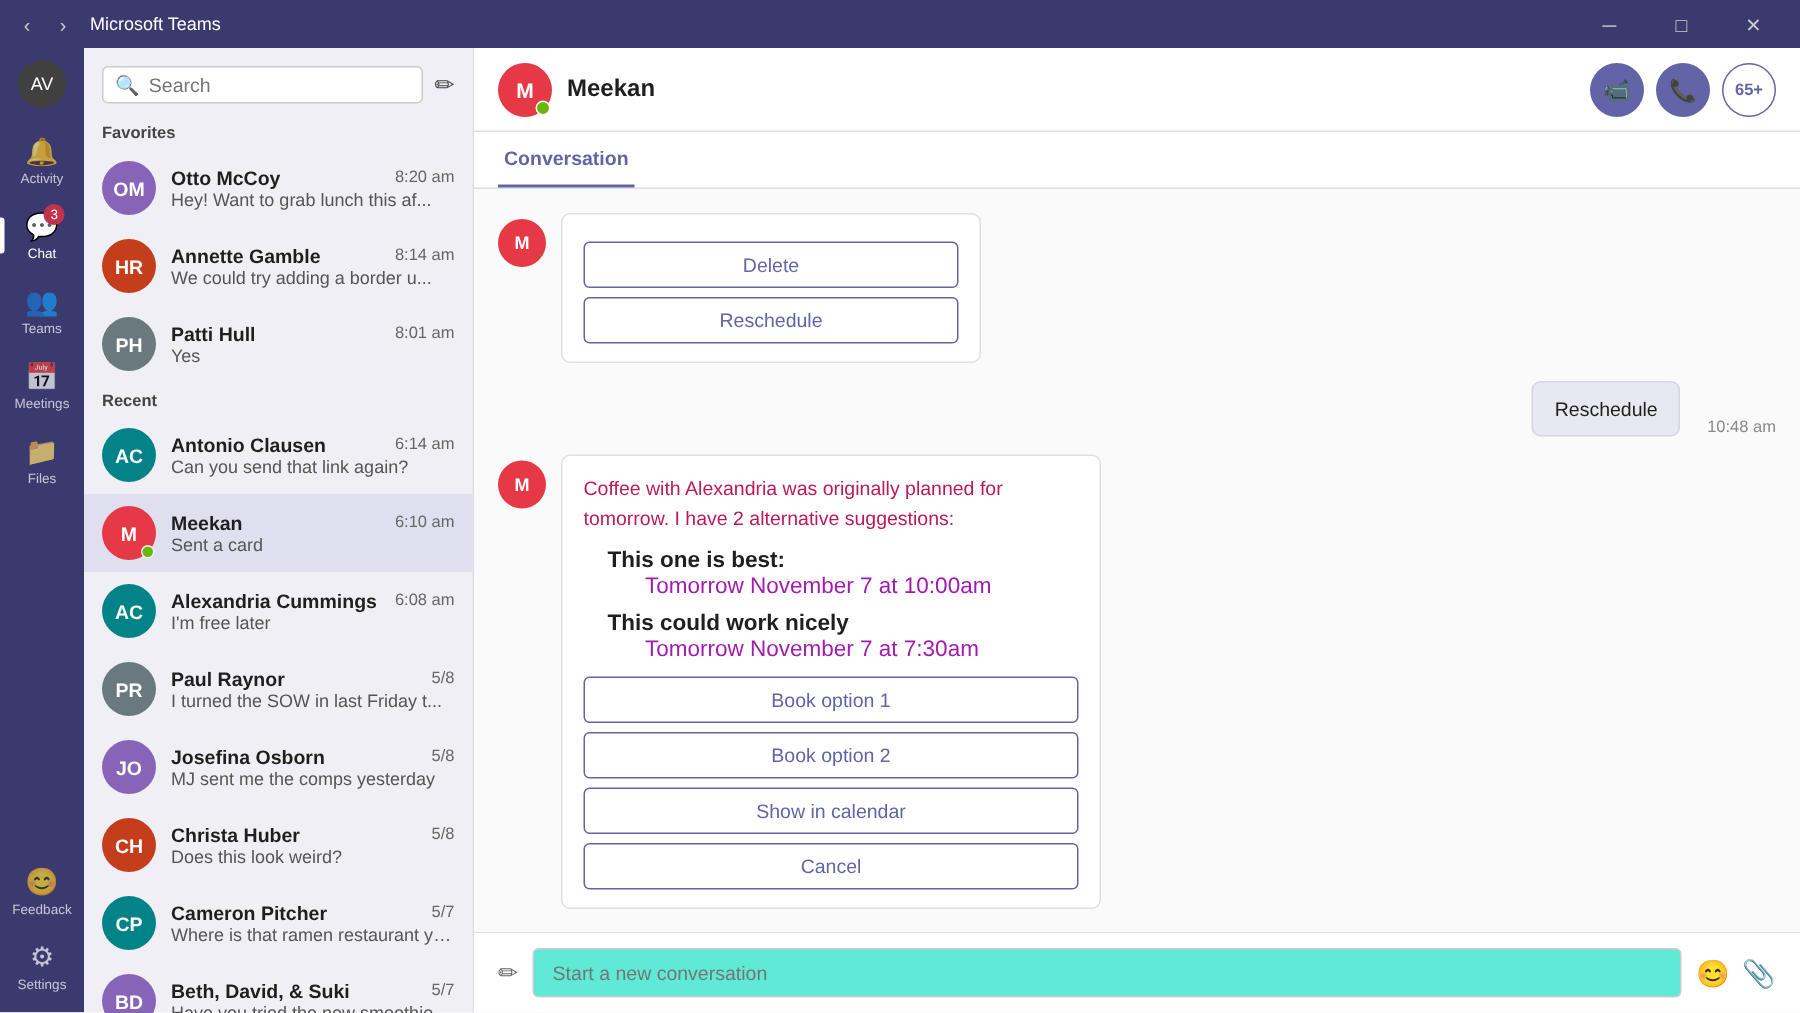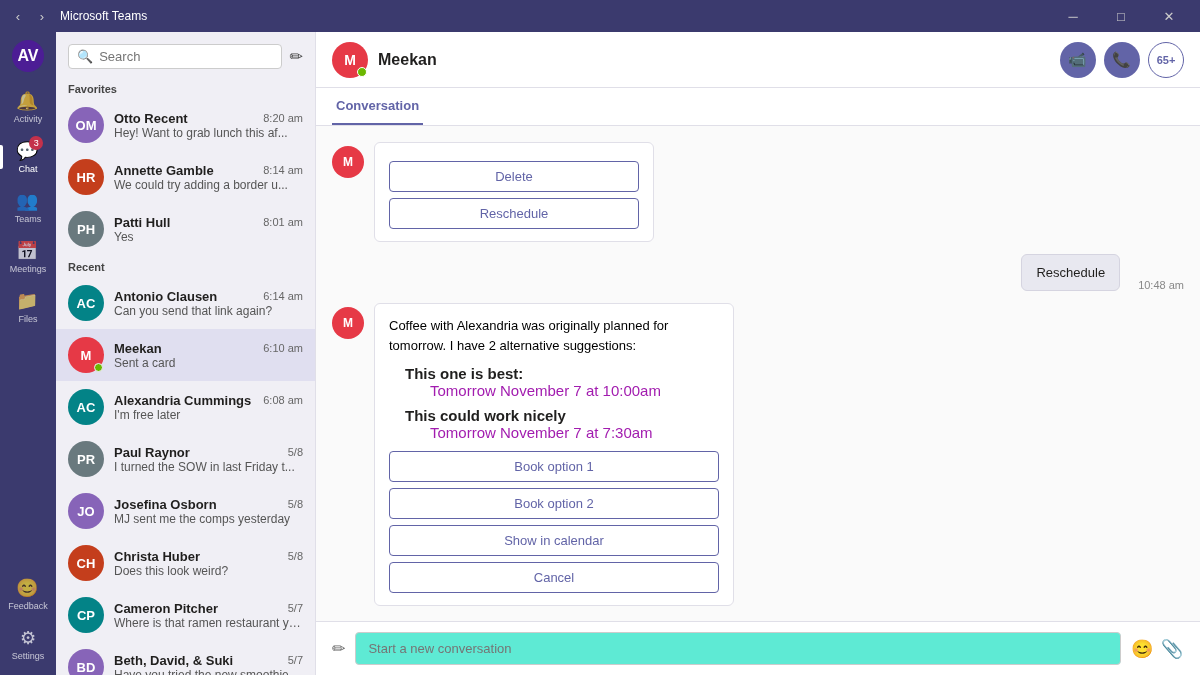--- a/index.html
+++ b/index.html
@@ -38,22 +38,22 @@
       background: #3b3a6e;
       display: flex;
       flex-direction: column;
       align-items: center;
       padding: 8px 0;
       gap: 4px;
       flex-shrink: 0;
     }
     .rail-avatar {
       width: 32px; height: 32px; border-radius: 50%;
-      background: #4c1d95; display: flex; align-items: center; justify-content: center;
-      color: white; font-size: 16px; font-weight: 700; margin-bottom: 8px; cursor: pointer;
+      background: #404040; display: flex; align-items: center; justify-content: center;
+      color: white; font-size: 12px; font-weight: 400; margin-bottom: 8px; cursor: pointer;
     }
     .rail-item {
       display: flex; flex-direction: column; align-items: center; gap: 2px;
       padding: 6px 0; width: 100%; cursor: pointer; position: relative;
       color: rgba(255,255,255,0.7);
     }
     .rail-item.active { color: white; }
     .rail-item.active::before {
       content: ''; position: absolute; left: 0; top: 50%; transform: translateY(-50%);
       width: 3px; height: 24px; background: white; border-radius: 0 2px 2px 0;
@@ -198,21 +198,21 @@
     }
     .msg-bubble-right {
       background: #e8e8f0;
       border: 1px solid #d5d4e0;
       border-radius: 6px;
       padding: 10px 14px;
       font-size: 13px;
       color: #201f1e;
     }
     .msg-time-right { font-size: 11px; color: #888; margin-left: 8px; align-self: flex-end; }
-    .msg-text { font-size: 13px; color: #000000; line-height: 1.5; }
+    .msg-text { font-size: 13px; color: #be185d; line-height: 1.5; }
     .msg-action-btn {
       display: block; width: 100%; margin-top: 6px; padding: 7px 0;
       background: white; border: 1px solid #6264a7; border-radius: 4px;
       color: #6264a7; font-size: 13px; font-weight: 500; cursor: pointer; text-align: center;
     }
     .numbered-list { padding-left: 0; list-style: none; margin: 8px 0; }
     .numbered-list li { margin-bottom: 8px; }
     .list-title { font-size: 15px; font-weight: 600; color: #201f1e; }
     .list-sub { font-size: 15px; color: #a21caf; margin-left: 25px; }
 
@@ -298,21 +298,21 @@
       <span class="edit-icon">✏</span>
     </div>
 
     <div class="section-label">Favorites</div>
     <div class="chat-list">
 
       <div class="chat-item">
         <div class="chat-avatar" style="background:#8764b8">OM</div>
         <div class="chat-info">
           <div class="chat-name-row">
-            <span class="chat-name">Otto Recent</span>
+            <span class="chat-name">Otto McCoy</span>
             <span class="chat-time">8:20 am</span>
           </div>
           <div class="chat-preview">Hey! Want to grab lunch this af...</div>
         </div>
       </div>
       <div class="chat-item">
         <div class="chat-avatar" style="background:#c43e1c">HR</div>
         <div class="chat-info">
           <div class="chat-name-row">
             <span class="chat-name">Annette Gamble</span>

